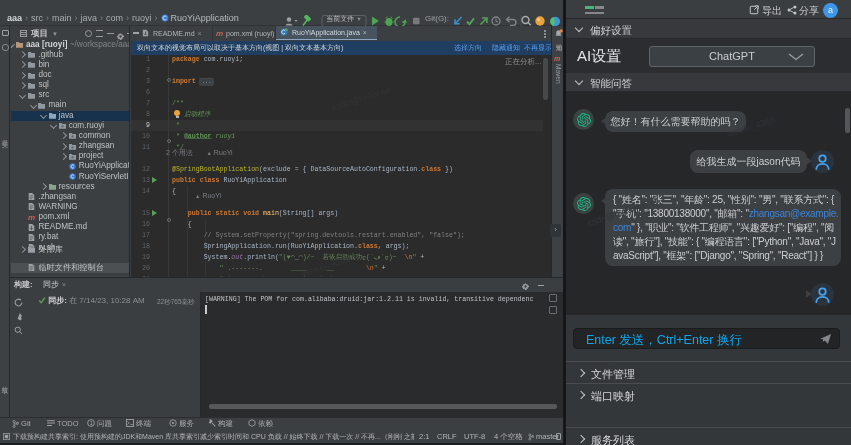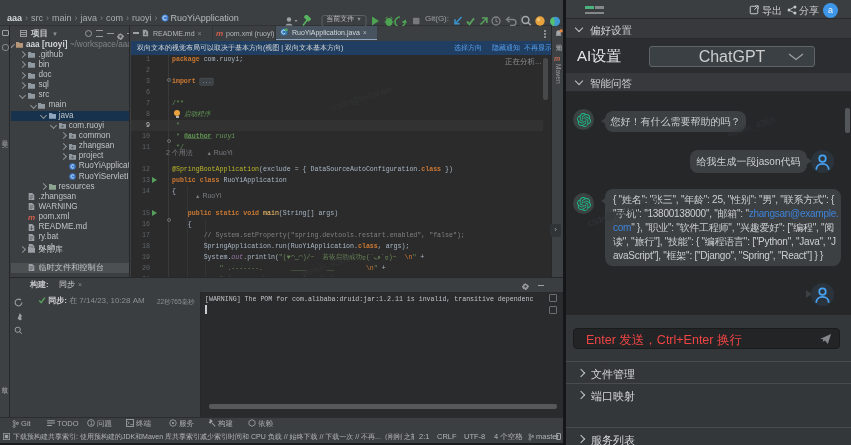--- a/index.html
+++ b/index.html
@@ -374,21 +374,21 @@
       </svg>
   <div class="abs" style="left:2px;top:13px;font-size:6.5px;color:#97999c;writing-mode:vertical-rl;height:26px">通知</div>
   <div class="abs" style="left:2px;top:29px;font-size:7px;color:#c26b52;font-weight:bold;font-style:italic">m</div>
   <div class="abs" style="left:2.5px;top:38px;font-size:6.5px;color:#97999c;writing-mode:vertical-rl;height:32px">Maven</div>
   <div class="abs" style="left:-2px;top:198px;width:11px;height:13px;background:#313437;border-radius:2px;color:#9da1a4;font-size:8px;line-height:12px;text-align:center">›</div>
 </div>
 
 <div class="abs" id="bottom" style="left:10px;top:277px;width:553px;height:140px;background:#3b3e40;border-top:1px solid #26282a">
 
   <div class="abs" style="left:0;top:0;width:553px;height:14px;font-size:8px;line-height:14px;color:#c2c5c7">
-    <span style="margin-left:20px;font-weight:bold">构建:</span>
+    <span style="margin-left:4px;font-weight:bold">构建:</span>
     <span style="margin-left:8px;color:#cdd0d2">同步</span><span style="margin-left:3px;color:#87898c;font-size:7px">×</span>
     <span style="position:absolute;left:512px;top:3px"><svg width="7" height="7" viewBox="0 0 12 12">
             <path d="M6 0l1 2 2-0.5 0.5 2L12 5v2l-2 0.5 0.5 2-2 0.5-1 2H5l-1-2-2 0.5-0.5-2L0 7V5l2-0.5L1.5 2.5l2-0.5z" fill="#97999c"></path>
             <circle cx="6" cy="6" r="2" fill="#3c3f41"></circle>
           </svg></span>
     <span style="position:absolute;left:528px;top:6.5px;width:6px;height:1.5px;background:#9da1a4"></span>
   </div>
 
   <div class="abs" style="left:0;top:14px;width:18px;height:126px">
     <svg class="abs" style="left:4px;top:6px" width="9" height="9" viewBox="0 0 12 12" fill="none">
@@ -501,21 +501,21 @@
   </div>
 
   <div class="abs" style="left:3px;top:19px;width:285px;height:20px;background:#37393c;border-bottom:1px solid #28292b">
     <span class="vchev abs" style="left:10px;top:6px;transform:rotate(45deg)"></span>
     <span class="abs" style="left:24px;top:4.5px;font-size:10.5px;color:#ced0d2">偏好设置</span>
   </div>
 
   <div class="abs" style="left:3px;top:39px;width:285px;height:34px;background:#2b2d30">
     <span class="abs" style="left:11px;top:8px;font-size:15px;color:#e3e5e7">AI设置</span>
     <div class="abs" style="left:83px;top:7px;width:166px;height:21px;background:#3b4044;border:1px solid #61656a;border-radius:3px">
-      <div style="text-align:center;font-size:16px;line-height:19px;color:#ccced0">ChatGPT</div>
+      <div style="text-align:center;font-size:11px;line-height:19px;color:#ccced0">ChatGPT</div>
       <svg class="abs" style="left:138px;top:6px" width="16" height="8" viewBox="0 0 16 8" fill="none">
             <path d="M1 1l7 5.5L15 1" stroke="#9aa0a5" stroke-width="1.3"></path>
           </svg>
     </div>
   </div>
 
   <div class="abs" style="left:3px;top:73px;width:285px;height:19px;background:#37393c;border-bottom:1px solid #28292b">
     <span class="vchev abs" style="left:10px;top:5px;transform:rotate(45deg)"></span>
     <span class="abs" style="left:24px;top:4px;font-size:10.5px;color:#ced0d2">智能问答</span>
   </div>
@@ -547,21 +547,21 @@
             <path d="M5.5 20.5c0-4 3-6 6.5-6s6.5 2 6.5 6" stroke="#47a4f5" stroke-width="1.8"></path>
           </svg></div>
     <div class="abs" style="left:20px;top:115px;font-size:9px;color:#33363a;transform:rotate(-18deg);white-space:nowrap">csdn@hxllarwin.ch</div>
 <div class="abs" style="left:30px;top:255px;font-size:9px;color:#33363a;transform:rotate(-18deg);white-space:nowrap">csdn@hxllarwin.ch</div>
 <div class="abs" style="left:160px;top:30px;font-size:9px;color:#303337;transform:rotate(-18deg);white-space:nowrap">weixin_4365</div>
 <div class="abs" style="left:279px;top:16px;width:4.5px;height:25px;background:#54575a;border-radius:2px"></div>
   </div>
 
   <div class="abs" style="left:3px;top:315px;width:285px;height:46px;background:#34373a">
     <div class="abs" style="left:7px;top:13px;width:267px;height:21px;background:#222426;border:1px solid #1a1b1d;border-radius:4px">
-      <span class="abs" style="left:12px;top:3px;font-size:12.5px;color:#ef4444">Enter 发送，Ctrl+Enter 换行</span>
+      <span class="abs" style="left:12px;top:3px;font-size:12.5px;color:#0ea5e9">Enter 发送，Ctrl+Enter 换行</span>
       <svg class="abs" style="left:245px;top:4px" width="13" height="12" viewBox="0 0 14 13">
             <path d="M1 6.5L13 1 9.5 12 6.5 8.2 4 9.5 4.5 6.8z" fill="#85888b"></path>
           </svg>
     </div>
   </div>
 
   <div class="aisec" style="top:361px;height:22px">
     <span class="vchev" style="position:absolute;left:12px;top:8px;transform:rotate(-45deg)"></span>
     <span style="position:absolute;left:25px;top:5px">文件管理</span>
   </div>

